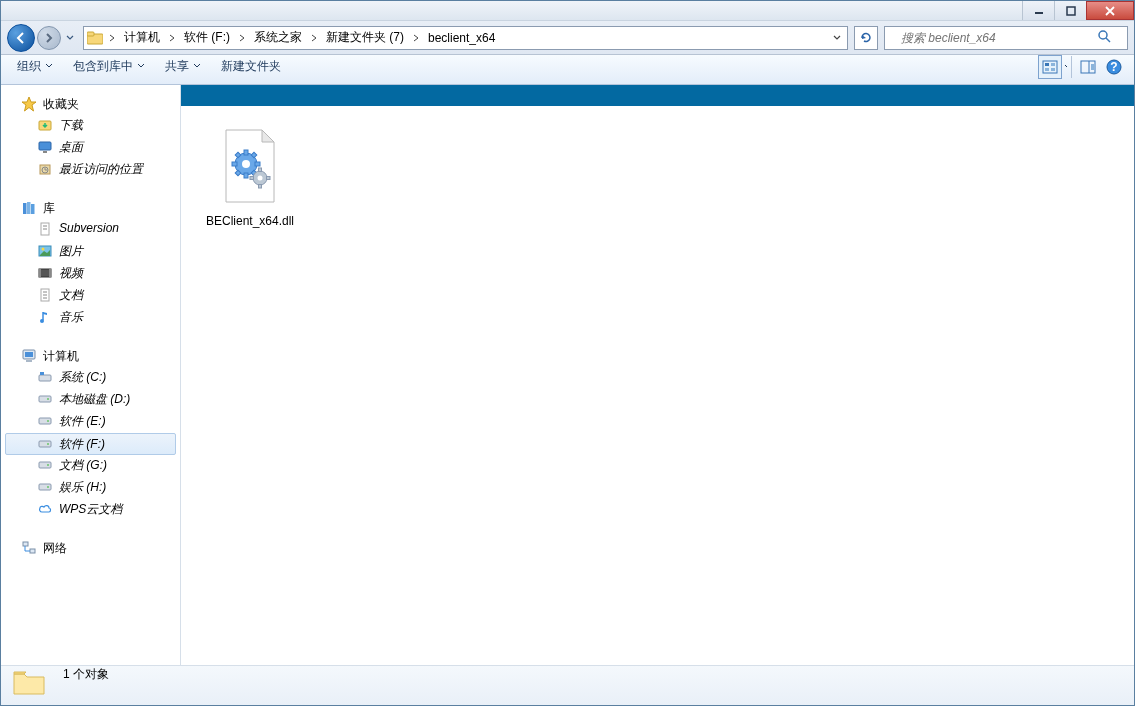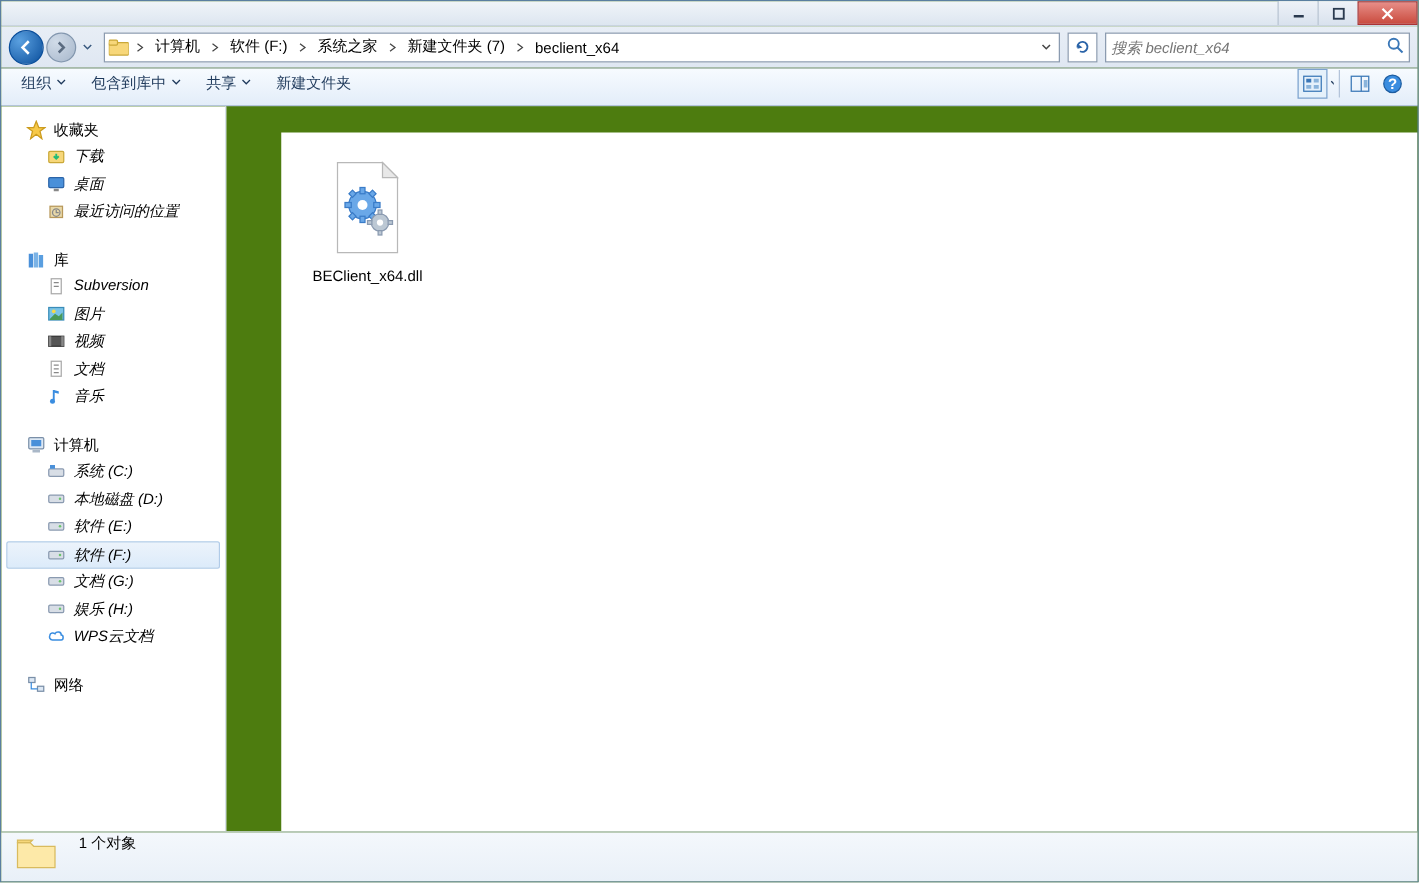--- a/index.html
+++ b/index.html
@@ -1,52 +1,52 @@
 <!DOCTYPE html>
 <html><head>
 <meta charset="utf-8">
 <style>
 * { margin: 0; padding: 0; box-sizing: border-box; font-family: "Segoe UI", "Microsoft YaHei", Tahoma, sans-serif; font-size: 12px; }
 body { background: #fff; width: 1135px; height: 706px; overflow: hidden; }
 
-.window { width: 1135px; height: 706px; border: 1px solid #5a7fa0; background: #4d7c0f; display: flex; flex-direction: column; }
+.window { width: 1135px; height: 706px; border: 1px solid #5a7fa0; background: #0369a1; display: flex; flex-direction: column; }
 
 
 .titlebar { height: 20px; background: linear-gradient(to bottom, #f0f4f9, #dde6f0); display: flex; justify-content: flex-end; align-items: stretch; border-bottom: 1px solid #c9d4e0; }
 .win-btn { width: 32px; display: flex; align-items: center; justify-content: center; border-left: 1px solid #b8c4d2; background: linear-gradient(to bottom, #eef2f8, #d9e2ee); cursor: default; }
 .win-btn.close { width: 48px; background: linear-gradient(to bottom, #e78d87, #c94b3e); border: 1px solid #a33; }
 .win-btn svg { display: block; }
 
 
 .addr-row { height: 34px; background: linear-gradient(to bottom, #e8eef6, #dfe7f2); display: flex; align-items: center; padding: 3px 6px; gap: 6px; border-bottom: 1px solid #b7c3d3; }
 .nav-btns { display: flex; align-items: center; }
 .nav-circle { width: 28px; height: 28px; border-radius: 50%; background: radial-gradient(circle at 30% 30%, #5aa0e0, #0a4e9b); border: 1px solid #0a4e9b; display: flex; align-items: center; justify-content: center; margin-right: 2px; }
 .nav-circle.fwd { width: 24px; height: 24px; background: radial-gradient(circle at 30% 30%, #d0dbe8, #a8b8cc); border: 1px solid #8296ae; }
 .nav-drop { width: 14px; height: 24px; display: flex; align-items: center; justify-content: center; }
 .addr-bar { flex: 1; height: 24px; background: #fff; border: 1px solid #8b9bb0; display: flex; align-items: center; padding: 0 2px; gap: 2px; }
 .addr-folder-icon { width: 18px; height: 18px; display: flex; align-items: center; justify-content: center; }
 .crumb { padding: 0 4px; height: 20px; display: flex; align-items: center; cursor: default; white-space: nowrap; }
 .crumb-sep { width: 12px; height: 20px; display: flex; align-items: center; justify-content: center; color: #555; }
 .addr-drop { margin-left: auto; width: 16px; display: flex; align-items: center; justify-content: center; }
 .refresh-btn { width: 24px; height: 24px; background: #fff; border: 1px solid #8b9bb0; display: flex; align-items: center; justify-content: center; }
-.search-box { width: 244px; height: 24px; background: #fff; border: 1px solid #8b9bb0; display: flex; align-items: center; padding: 0 4px; }
+.search-box { width: 244px; height: 24px; background: #fff; border: 1px solid #8b9bb0; display: flex; align-items: center; padding: 0 16px; }
 .search-box input { flex: 1; border: none; outline: none; font-style: italic; color: #888; background: transparent; }
 .search-icon { color: #3a77b7; }
 
 
 .toolbar { height: 30px; background: linear-gradient(to bottom, #f7fbff, #e3edf9); border-bottom: 1px solid #b3c4da; display: flex; align-items: flex-start; padding: 0 8px; gap: 4px; }
 .tool-btn { padding: 2px 8px; height: 22px; display: flex; align-items: center; gap: 4px; color: #1e395b; cursor: default; }
 .tool-drop { width: 8px; height: 22px; display: flex; align-items: center; justify-content: center; }
 .tool-right { margin-left: auto; display: flex; align-items: center; gap: 2px; }
 .tool-icon { width: 24px; height: 24px; display: flex; align-items: center; justify-content: center; border: 1px solid transparent; }
 .tool-icon.active { border: 1px solid #7da2ce; background: #e5f1fb; }
 .tool-icon+.tool-drop { border-right: 1px solid #b3c4da; padding-right: 4px; margin-right: 2px; }
 
 
-.body-split { flex: 1; display: flex; overflow: hidden; gap: 44px; }
+.body-split { flex: 1; display: flex; overflow: hidden; }
 .sidebar { width: 180px; background: #fff; border-right: 1px solid #d6dfe9; padding: 8px 0; overflow-y: auto; }
 .tree-group { margin-bottom: 16px; }
 .tree-head { display: flex; align-items: center; gap: 6px; padding: 2px 10px 2px 20px; height: 22px; }
 .tree-item { display: flex; gap: 6px; padding: 2px 10px 2px 36px; height: 22px; cursor: default; font-style: italic; }
 .tree-item.selected { background: linear-gradient(to bottom, #ecf3fb, #dcebfa); border: 1px solid #b0cbe8; border-radius: 2px; margin: 0 4px; padding-left: 31px; }
 .ic { width: 16px; height: 16px; display: flex; align-items: center; justify-content: center; flex-shrink: 0; }
 
 
 .content { flex: 1; background: #fff; padding: 14px; display: flex; flex-wrap: wrap; align-content: flex-start; margin-top: 21px; }
 .file-item { width: 110px; display: flex; flex-direction: column; align-items: center; gap: 8px; padding: 6px; cursor: default; }

